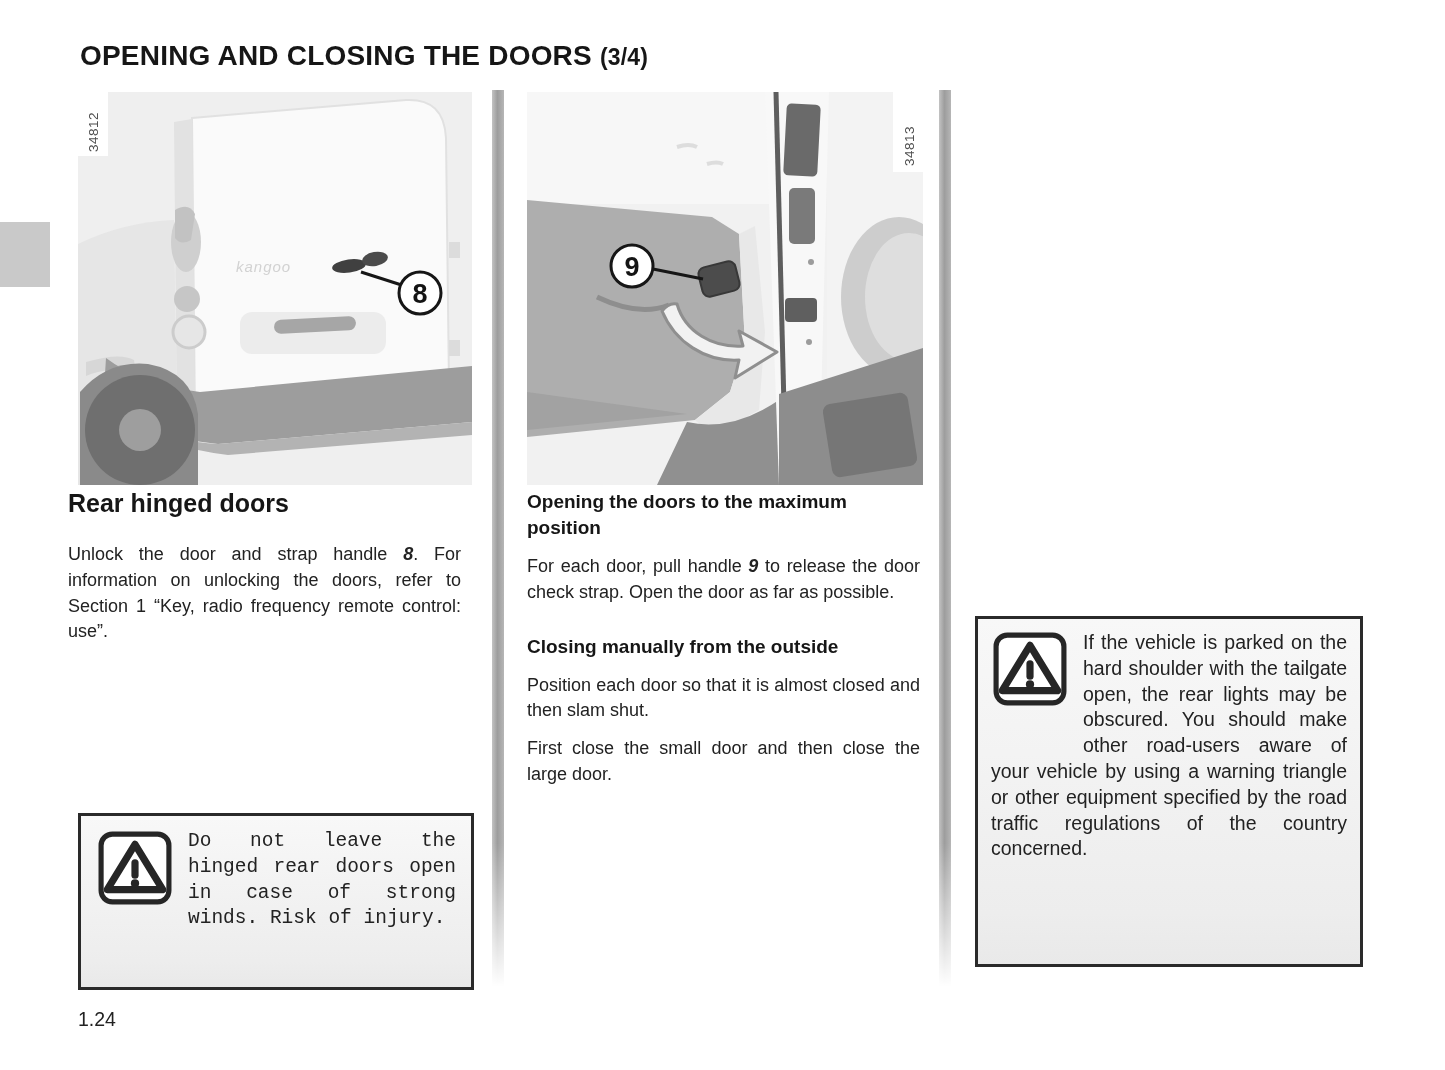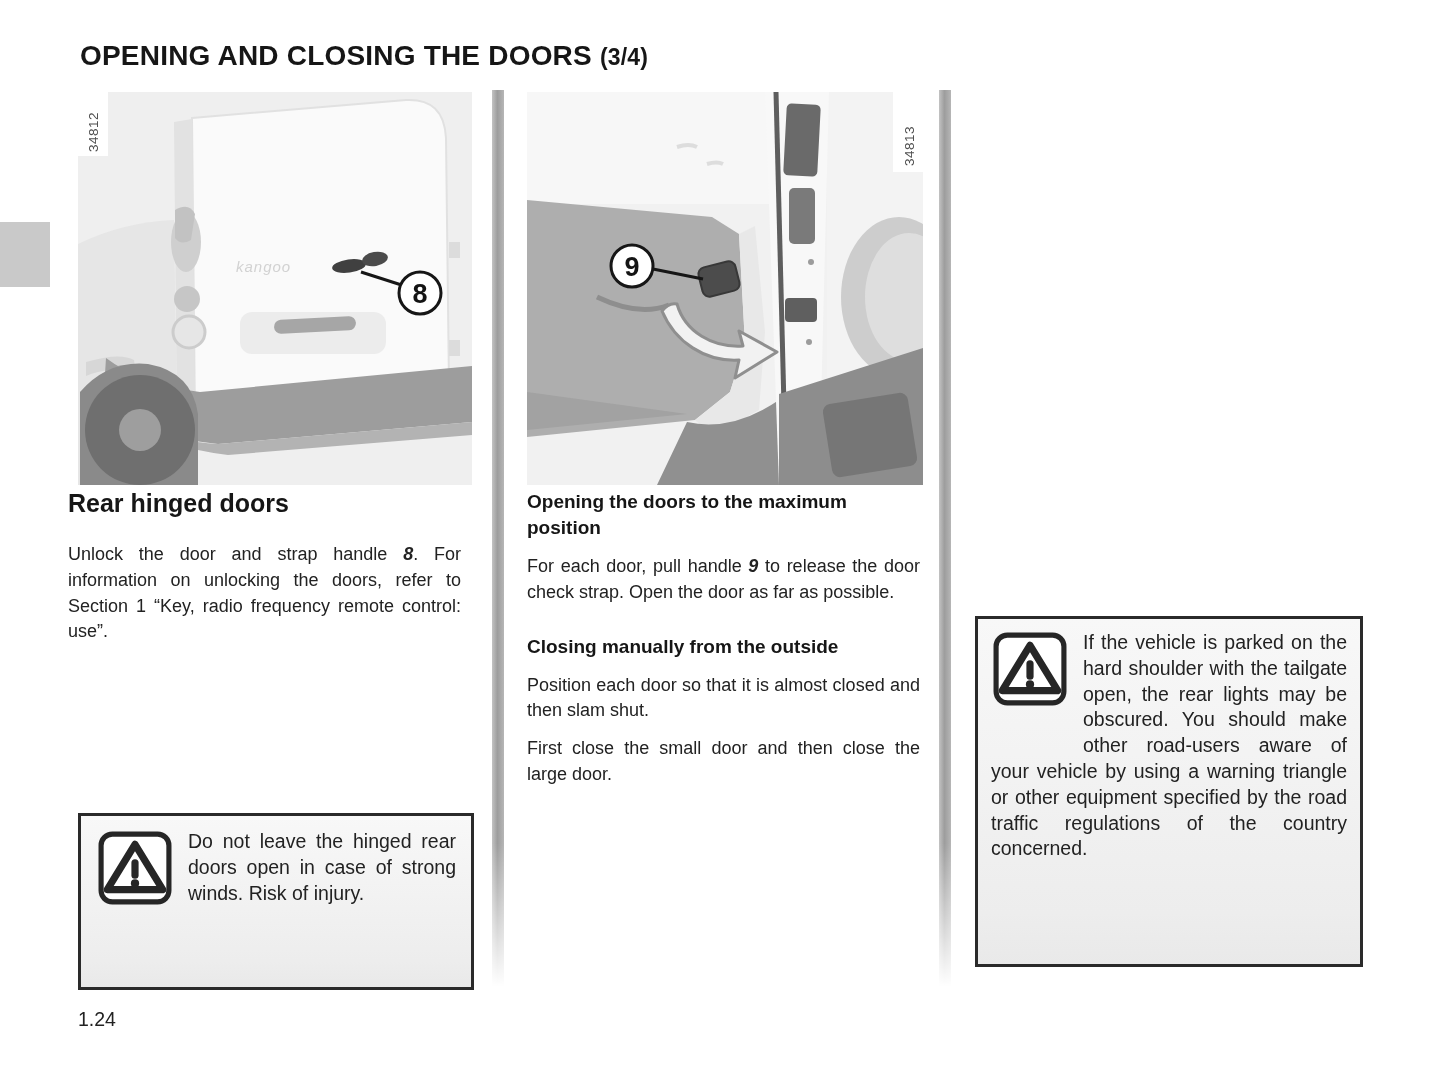--- a/index.html
+++ b/index.html
@@ -46,21 +46,21 @@
     font-size:18px; line-height:25.8px; margin:0 0 12px 0;
     text-align:justify; color:#222;
   }
   .gap-top { margin-top:28px; }
   .ref-num { font-weight:bold; font-style:italic; }
   
   .warnbox {
     position:absolute; border:3px solid #2a2a2a;
     background:linear-gradient(180deg,#f8f8f8 0%,#ededed 85%,#e9e9e9 100%);
   }
-  #warn-left  { left:78px;  top:813px; width:396px; height:177px; padding:13px 15px; }
+  #warn-left  { left:78px;  top:813px; width:396px; height:177px; padding:13px 15px;font-family:Liberation Mono, monospace; }
   #warn-right { left:975px; top:616px; width:388px; height:351px; padding:11px 13px; }
   .warn-icon { float:left; width:74px; height:74px; margin:2px 16px 30px 2px; }
   #warn-left .warn-icon { margin-bottom:6px; }
   .warn-text {
     font-size:19.5px; line-height:25.8px; text-align:justify; color:#222;
     hyphens:manual;
   }
   
   .page-num { position:absolute; left:78px; top:1008px; font-size:19.5px; color:#222; }
   

